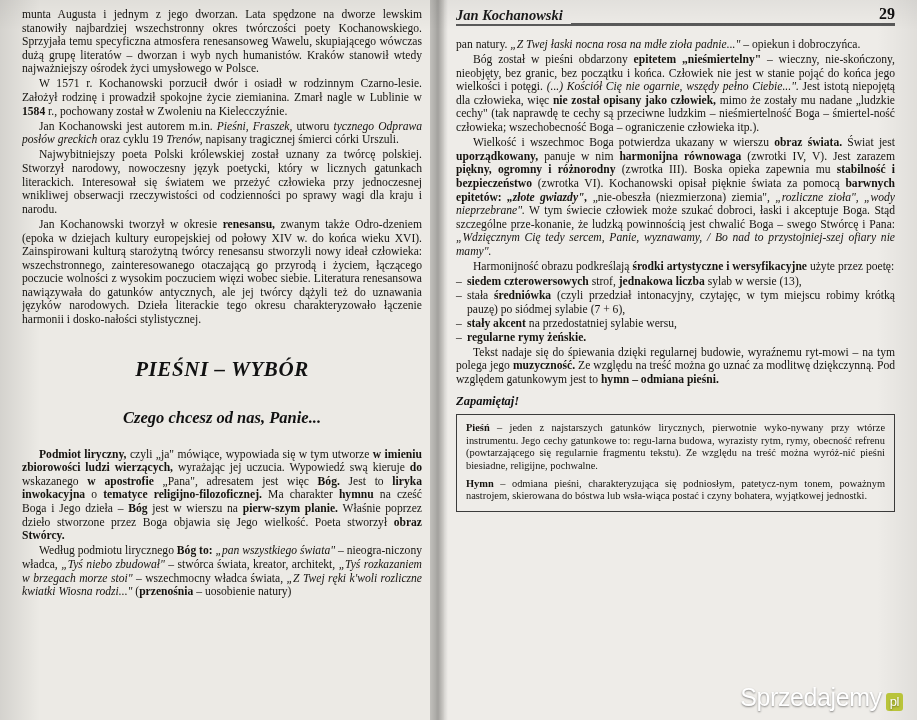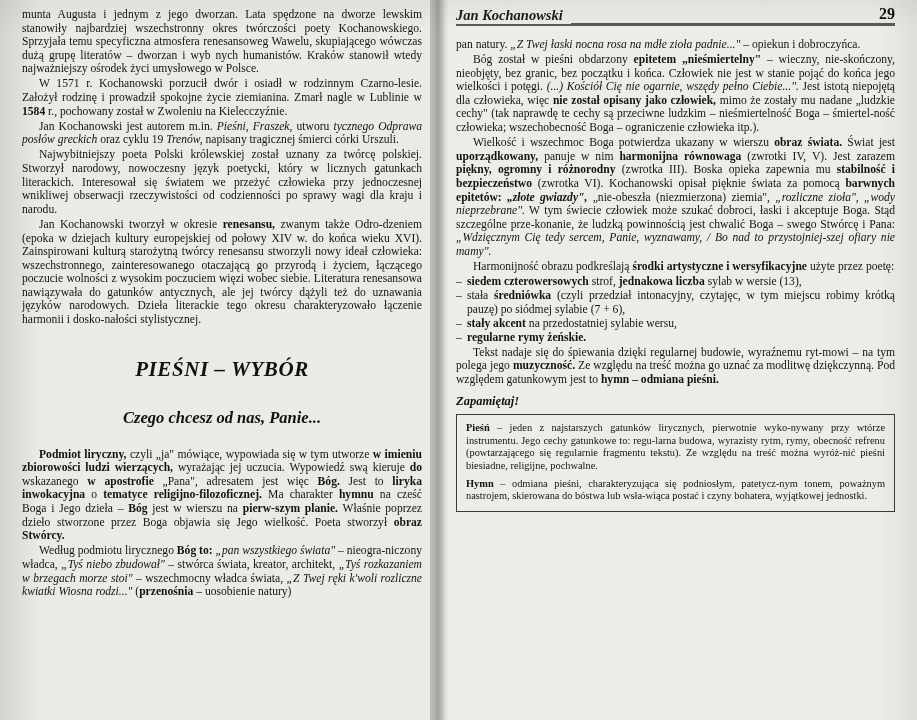--- a/index.html
+++ b/index.html
@@ -258,14 +258,18 @@
 
     <div class="box" id="rp-defs">
         <p><b>Pieśń</b> – jeden z najstarszych gatunków lirycznych, pierwotnie wyko-nywany przy wtórze instrumentu. Jego cechy gatunkowe to: regu-larna budowa, wyrazisty rytm, rymy, obecność refrenu (powtarzającego się regularnie fragmentu tekstu). Ze względu na treść można wyróż-nić pieśni biesiadne, religijne, pochwalne.</p>
         <p><b>Hymn</b> – odmiana pieśni, charakteryzująca się podniosłym, patetycz-nym tonem, poważnym nastrojem, skierowana do bóstwa lub wsła-wiąca postać i czyny bohatera, wyjątkowej jednostki.</p>
       </div>
   </div>
 
   <div class="gutter"></div>
   <div class="scan-shade"></div>
 
+  <div class="watermark">
+    <span>Sprzedajemy</span>
+    <span class="dotpl">pl</span>
+  </div>
 
 </div>
 
 </body></html>

